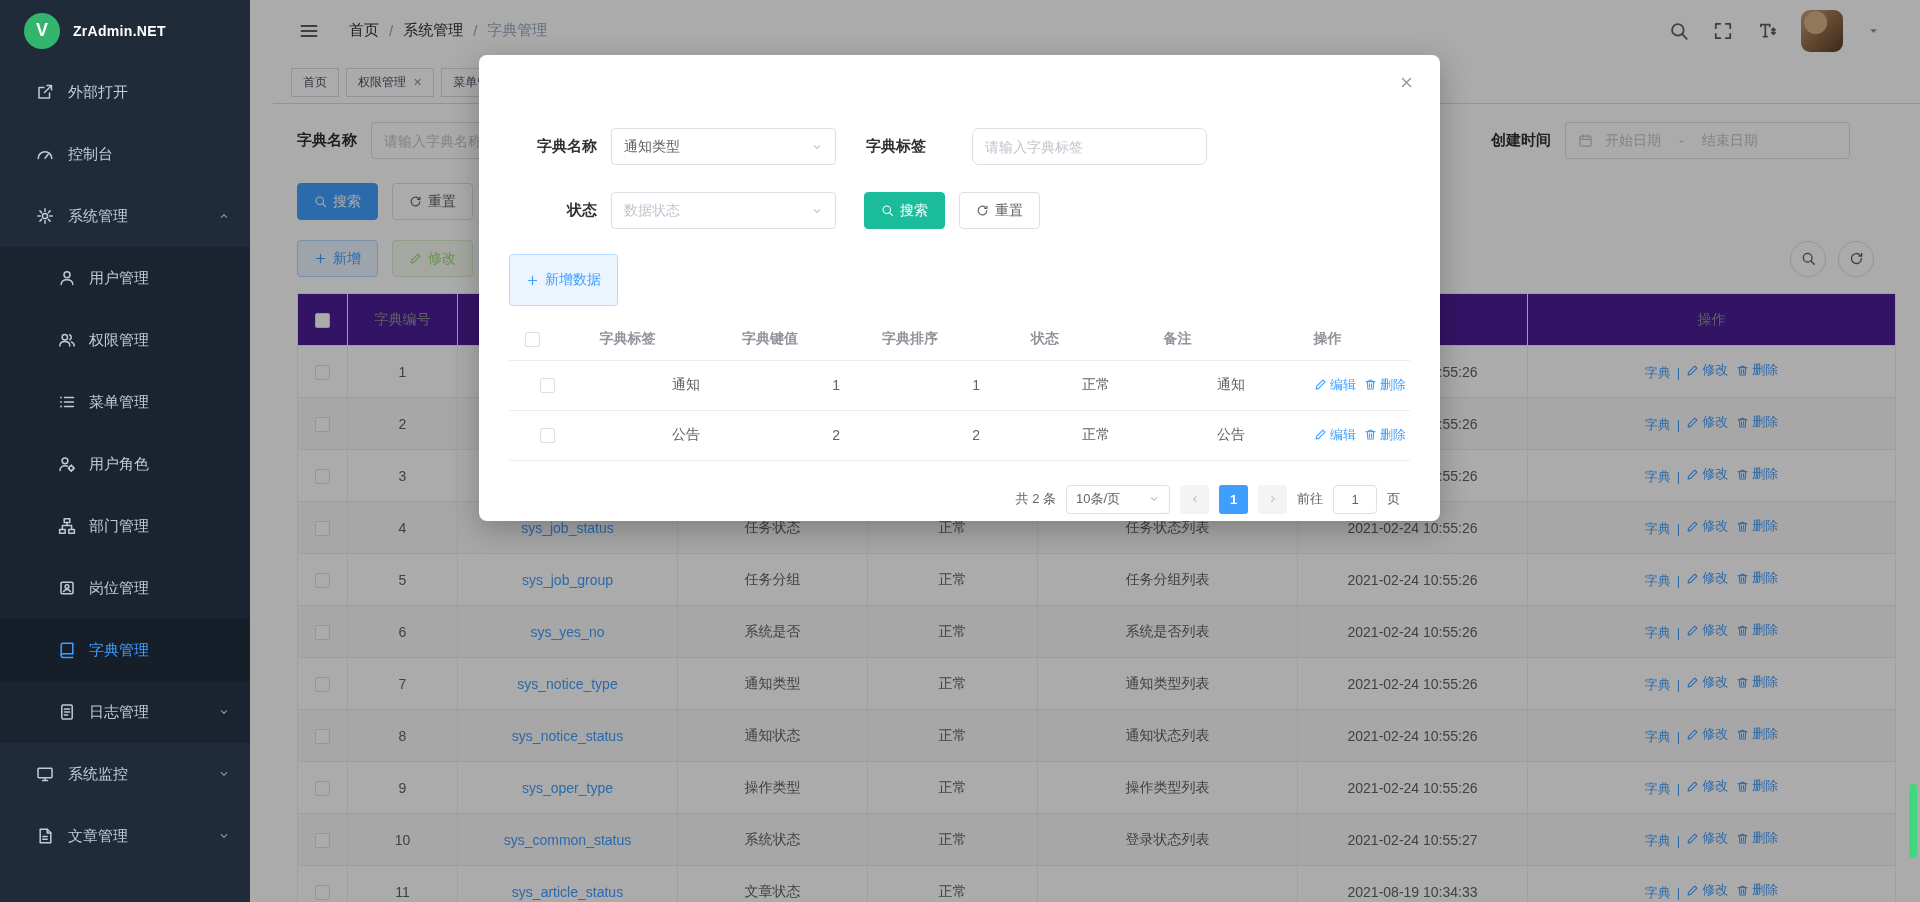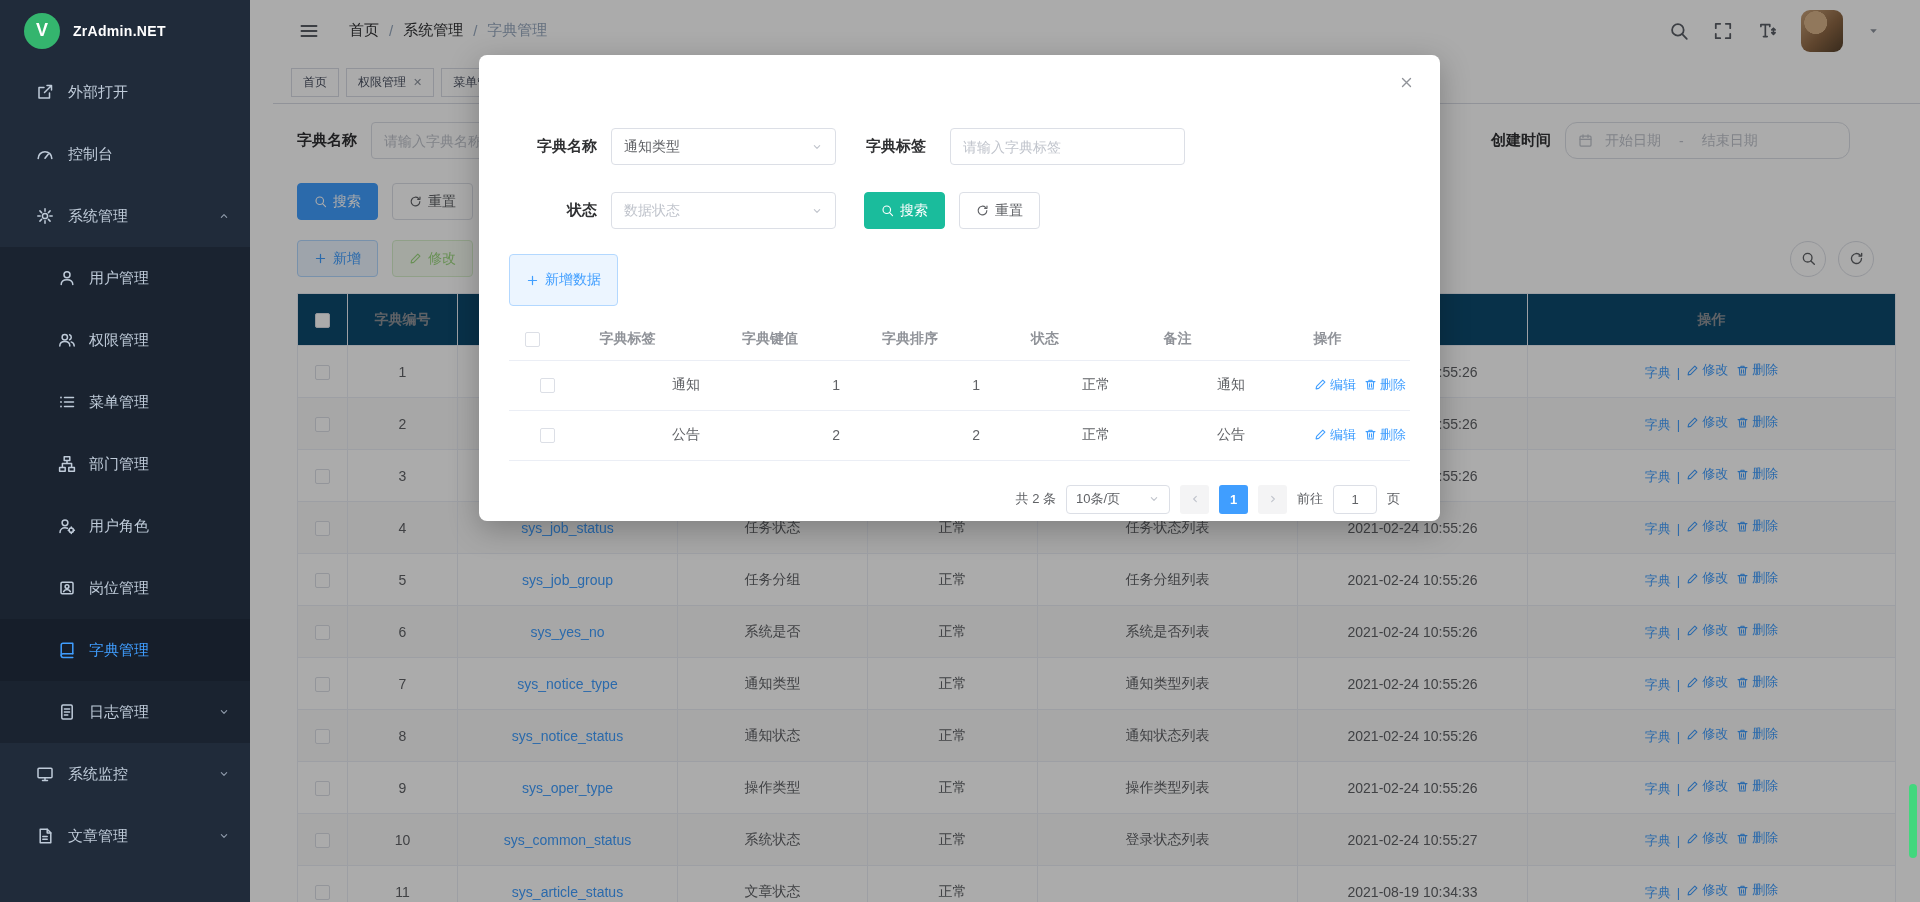--- a/index.html
+++ b/index.html
@@ -46,38 +46,38 @@
   .tag { height:29px; display:inline-flex; align-items:center; gap:7px; padding:0 11px; border:1px solid #d8dce5; font-size:12px; color:#495060; background:#fff; cursor:pointer; }
   .tag .x { font-size:11px; color:#8c939d; cursor:pointer; }
 
   .app-main { flex:1; padding:18px 24px 0 24px; background:#fff; overflow:hidden; }
   .filter-row { display:flex; align-items:center; margin-bottom:24px; }
   .f-label { font-weight:700; font-size:15px; margin-right:14px; white-space:nowrap; }
   .inp { height:37px; border:1px solid #dcdfe6; border-radius:4px; padding:0 12px; font-size:14px; color:#606266; background:#fff; outline:none; font-family:inherit; }
   .inp::placeholder { color:#c0c4cc; }
   .w255 { width:255px; } .w235 { width:235px; }
   .time-group { margin-left:auto; display:flex; align-items:center; margin-right:46px; }
-  .date-range { width:285px; height:37px; border:1px solid #dcdfe6; border-radius:12px; background:#fff; display:flex; align-items:center; gap:12px; padding:0 12px; color:#c0c4cc; font-size:14px; cursor:pointer; }
+  .date-range { width:285px; height:37px; border:1px solid #dcdfe6; border-radius:3px; background:#fff; display:flex; align-items:center; gap:12px; padding:0 12px; color:#c0c4cc; font-size:14px; cursor:pointer; }
   .date-range .dsep { flex:0 0 auto; margin:0 6px; }
   .date-range .cal { color:#c0c4cc; }
 
   .btn-row { display:flex; gap:14px; margin-bottom:20px; }
   .btn { height:37px; padding:0 16px; border-radius:4px; font-size:14px; display:inline-flex; align-items:center; gap:6px; border:1px solid #dcdfe6; background:#fff; color:#606266; cursor:pointer; font-family:inherit; }
   .btn-primary { background:#409eff; border-color:#409eff; color:#fff; }
   .btn-teal { background:#1abc9c; border-color:#1abc9c; color:#fff; }
   .btn-plain-primary { background:#ecf5ff; border-color:#b3d8ff; color:#409eff; }
   .btn-plain-success { background:#f0f9eb; border-color:#c2e7b0; color:#67c23a; opacity:.65; }
 
   .toolbar-row { display:flex; align-items:center; margin-bottom:16px; }
   .tool-right { margin-left:auto; display:flex; gap:12px; margin-right:22px; }
   .circle-btn { width:36px; height:36px; border-radius:50%; border:1px solid #dcdfe6; background:#fff; color:#606266; display:flex; align-items:center; justify-content:center; cursor:pointer; }
 
   table.dict-table { width:100%; border-collapse:collapse; font-size:14px; color:#606266; table-layout:fixed; }
   .dict-table th, .dict-table td { border:1px solid #ebeef5; height:52px; text-align:center; padding:0 6px; overflow:hidden; white-space:nowrap; }
-  .dict-table th { background:#0c4a6e; color:#909399; font-weight:700; }
+  .dict-table th { background:#4c1d95; color:#909399; font-weight:400; }
   .dict-table tbody tr:nth-child(even) { background:#fafafa; }
   .link { color:#409eff; text-decoration:none; cursor:pointer; }
   .ops a { color:#409eff; text-decoration:none; display:inline-flex; align-items:center; gap:3px; font-size:13px; margin:0 4px; cursor:pointer; }
   .opsep { color:#409eff; margin:0 2px; font-size:13px; }
   .cb { display:inline-block; width:15px; height:15px; border:1px solid #dcdfe6; border-radius:2px; background:#fff; vertical-align:middle; cursor:pointer; }
 
   
   .overlay { position:absolute; left:250px; top:0; right:0; bottom:0; background:rgba(0,0,0,.33); z-index:30; }
   .dialog { position:absolute; left:479px; top:55px; width:961px; height:466px; background:#fff; border-radius:8px; box-shadow:0 8px 30px rgba(0,0,0,.25); z-index:31; padding:18px 30px; }
   .dlg-close { position:absolute; top:20px; right:26px; color:#909399; cursor:pointer; }
@@ -323,32 +323,32 @@
           <span>
               <svg class="ic">
                 <use href="#i-list"></use>
               </svg>
             </span>
           <span>菜单管理</span>
         </div>
         <div class="s-item">
           <span>
               <svg class="ic">
-                <use href="#i-tree"></use>
-              </svg>
-            </span>
-          <span>部门管理</span>
+                <use href="#i-role"></use>
+              </svg>
+            </span>
+          <span>用户角色</span>
         </div>
         <div class="s-item">
           <span>
               <svg class="ic">
-                <use href="#i-role"></use>
-              </svg>
-            </span>
-          <span>用户角色</span>
+                <use href="#i-tree"></use>
+              </svg>
+            </span>
+          <span>部门管理</span>
         </div>
         <div class="s-item">
           <span>
               <svg class="ic">
                 <use href="#i-post"></use>
               </svg>
             </span>
           <span>岗位管理</span>
         </div>
         <div class="s-item active">
@@ -783,21 +783,21 @@
     <span class="dlg-label">字典名称</span>
     <div class="select w225">
       <span class="val">通知类型</span>
       <span class="sarrow">
           <svg class="ic12">
             <use href="#i-chevd"></use>
           </svg>
         </span>
     </div>
     <span class="dlg-label lbl2">字典标签</span>
-    <input class="inp w235" style="margin-left: 10px;" placeholder="请输入字典标签">
+    <input class="inp w235" style="margin-left: 32px; border-radius: 7px;" placeholder="请输入字典标签">
   </div>
 
   <div class="dlg-row dlg-row2">
     <span class="dlg-label">状态</span>
     <div class="select w225">
       <span class="val ph">数据状态</span>
       <span class="sarrow">
           <svg class="ic12">
             <use href="#i-chevd"></use>
           </svg>

